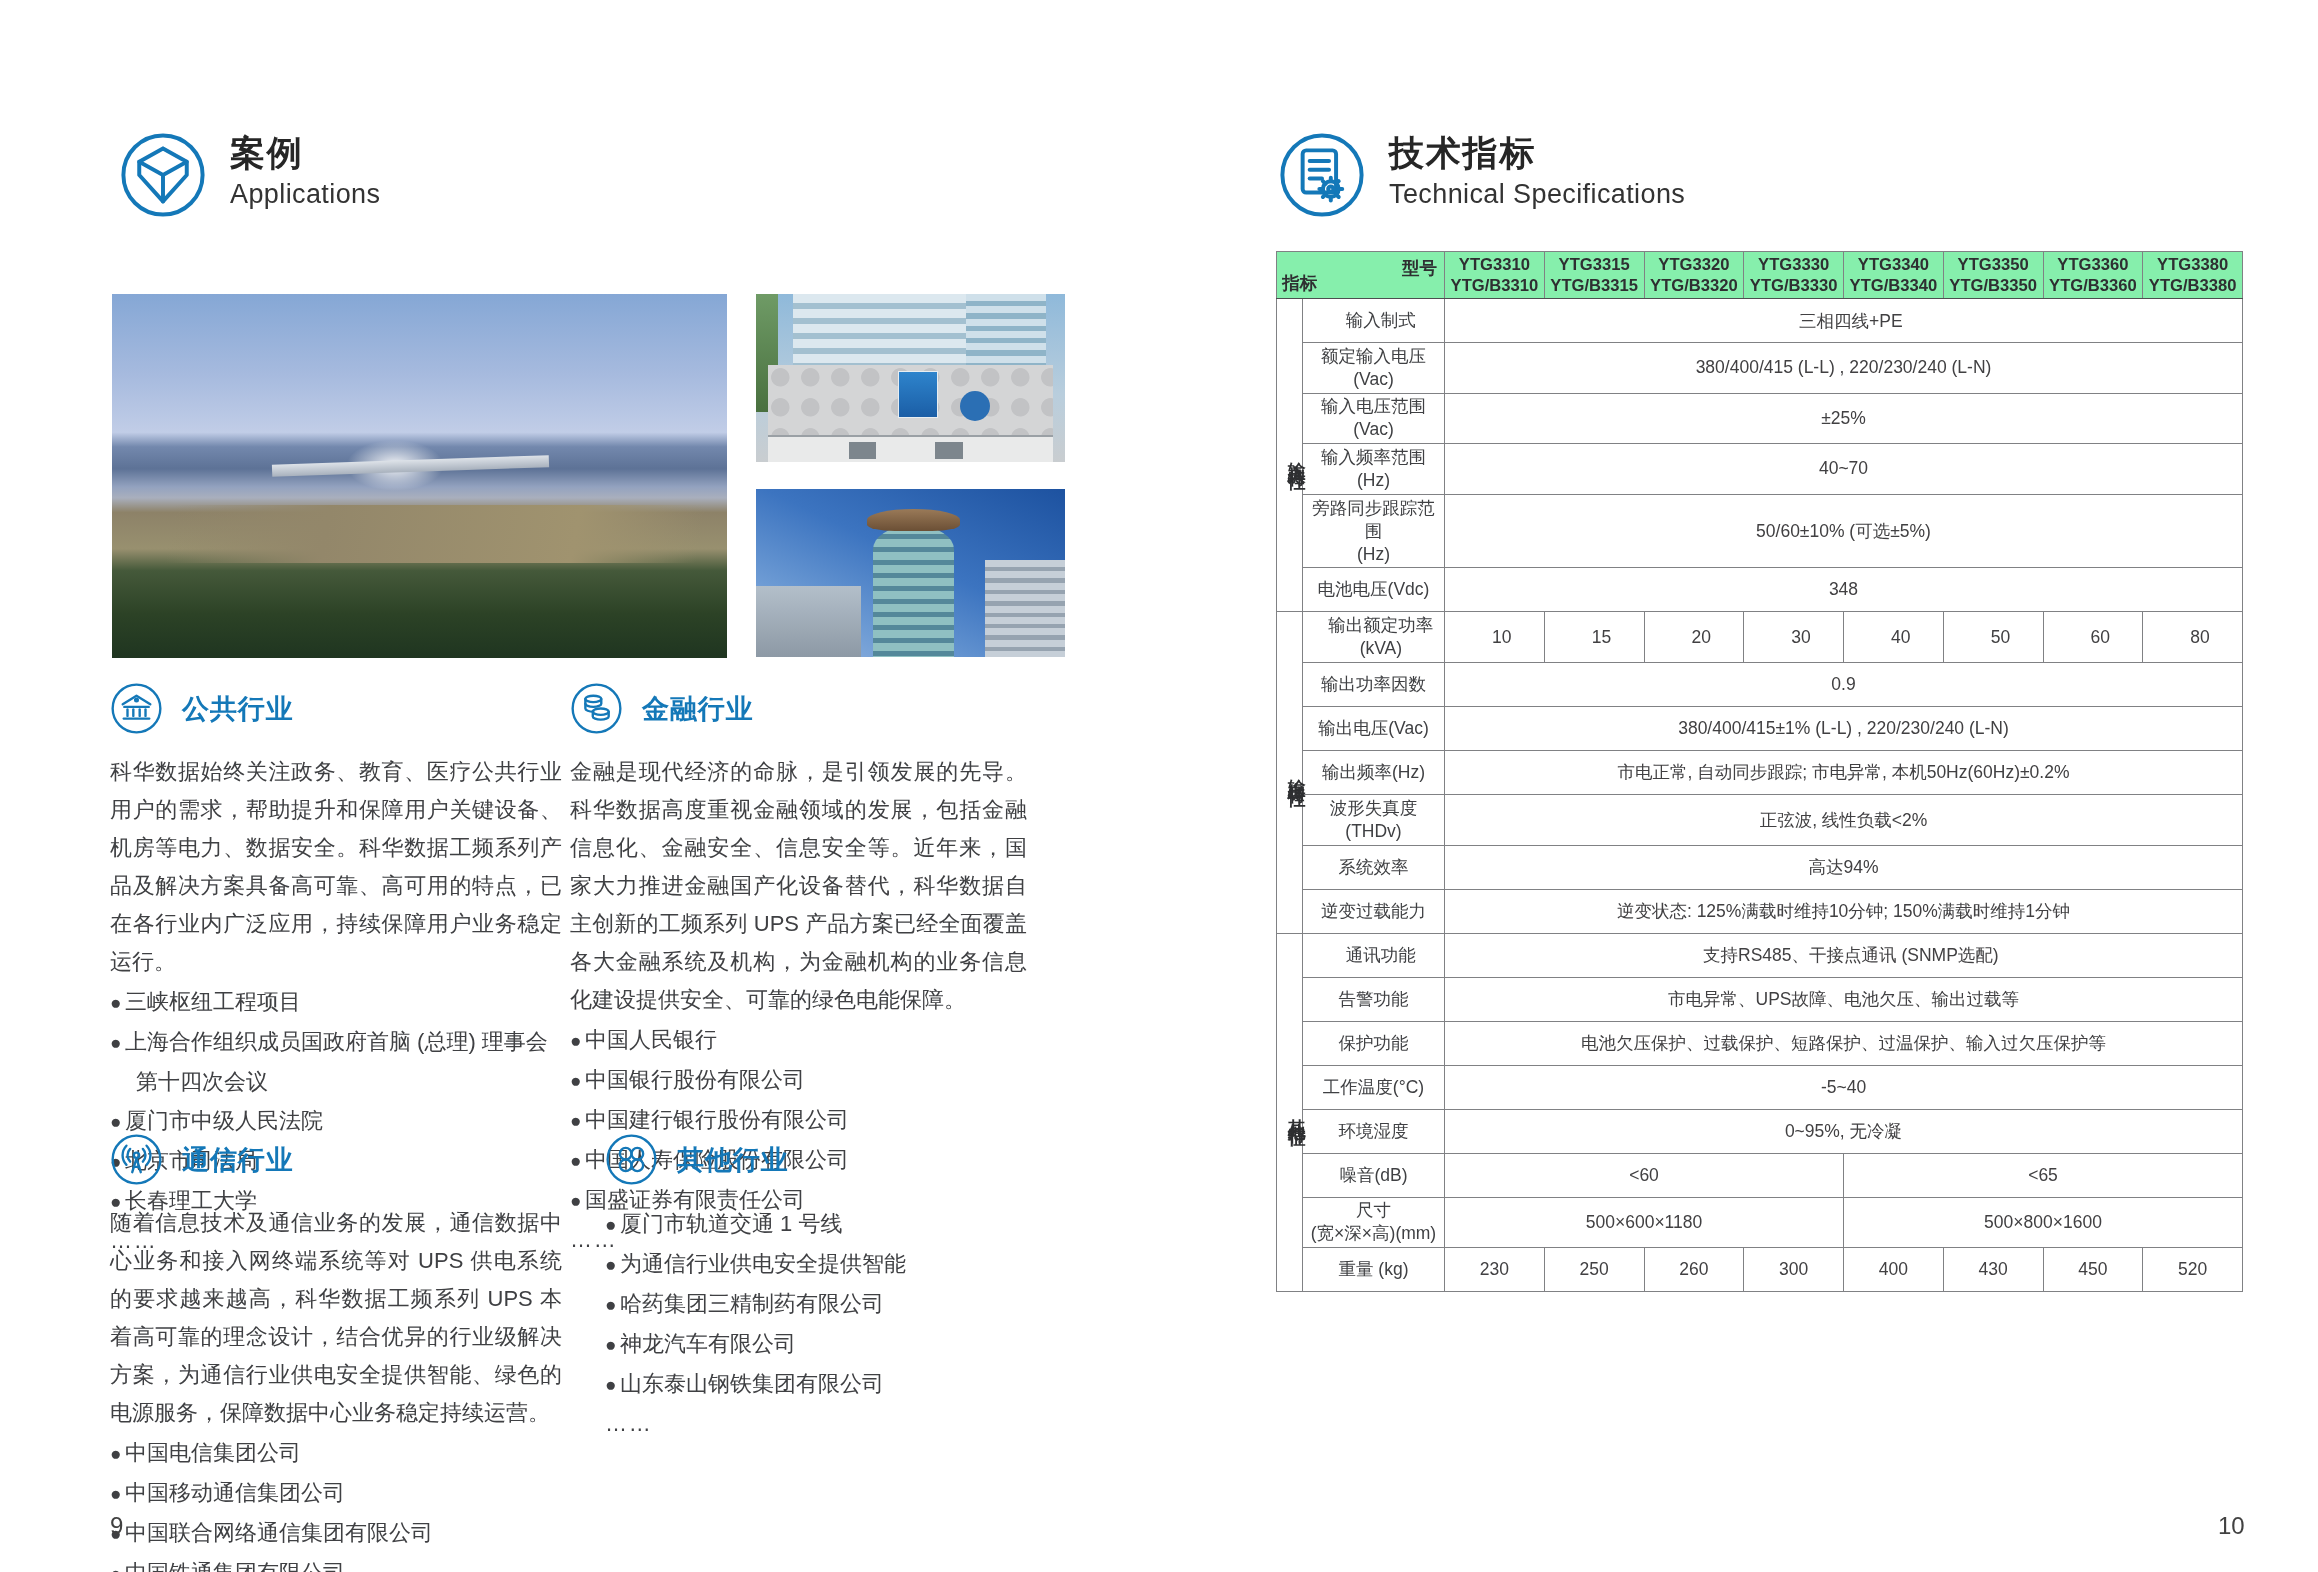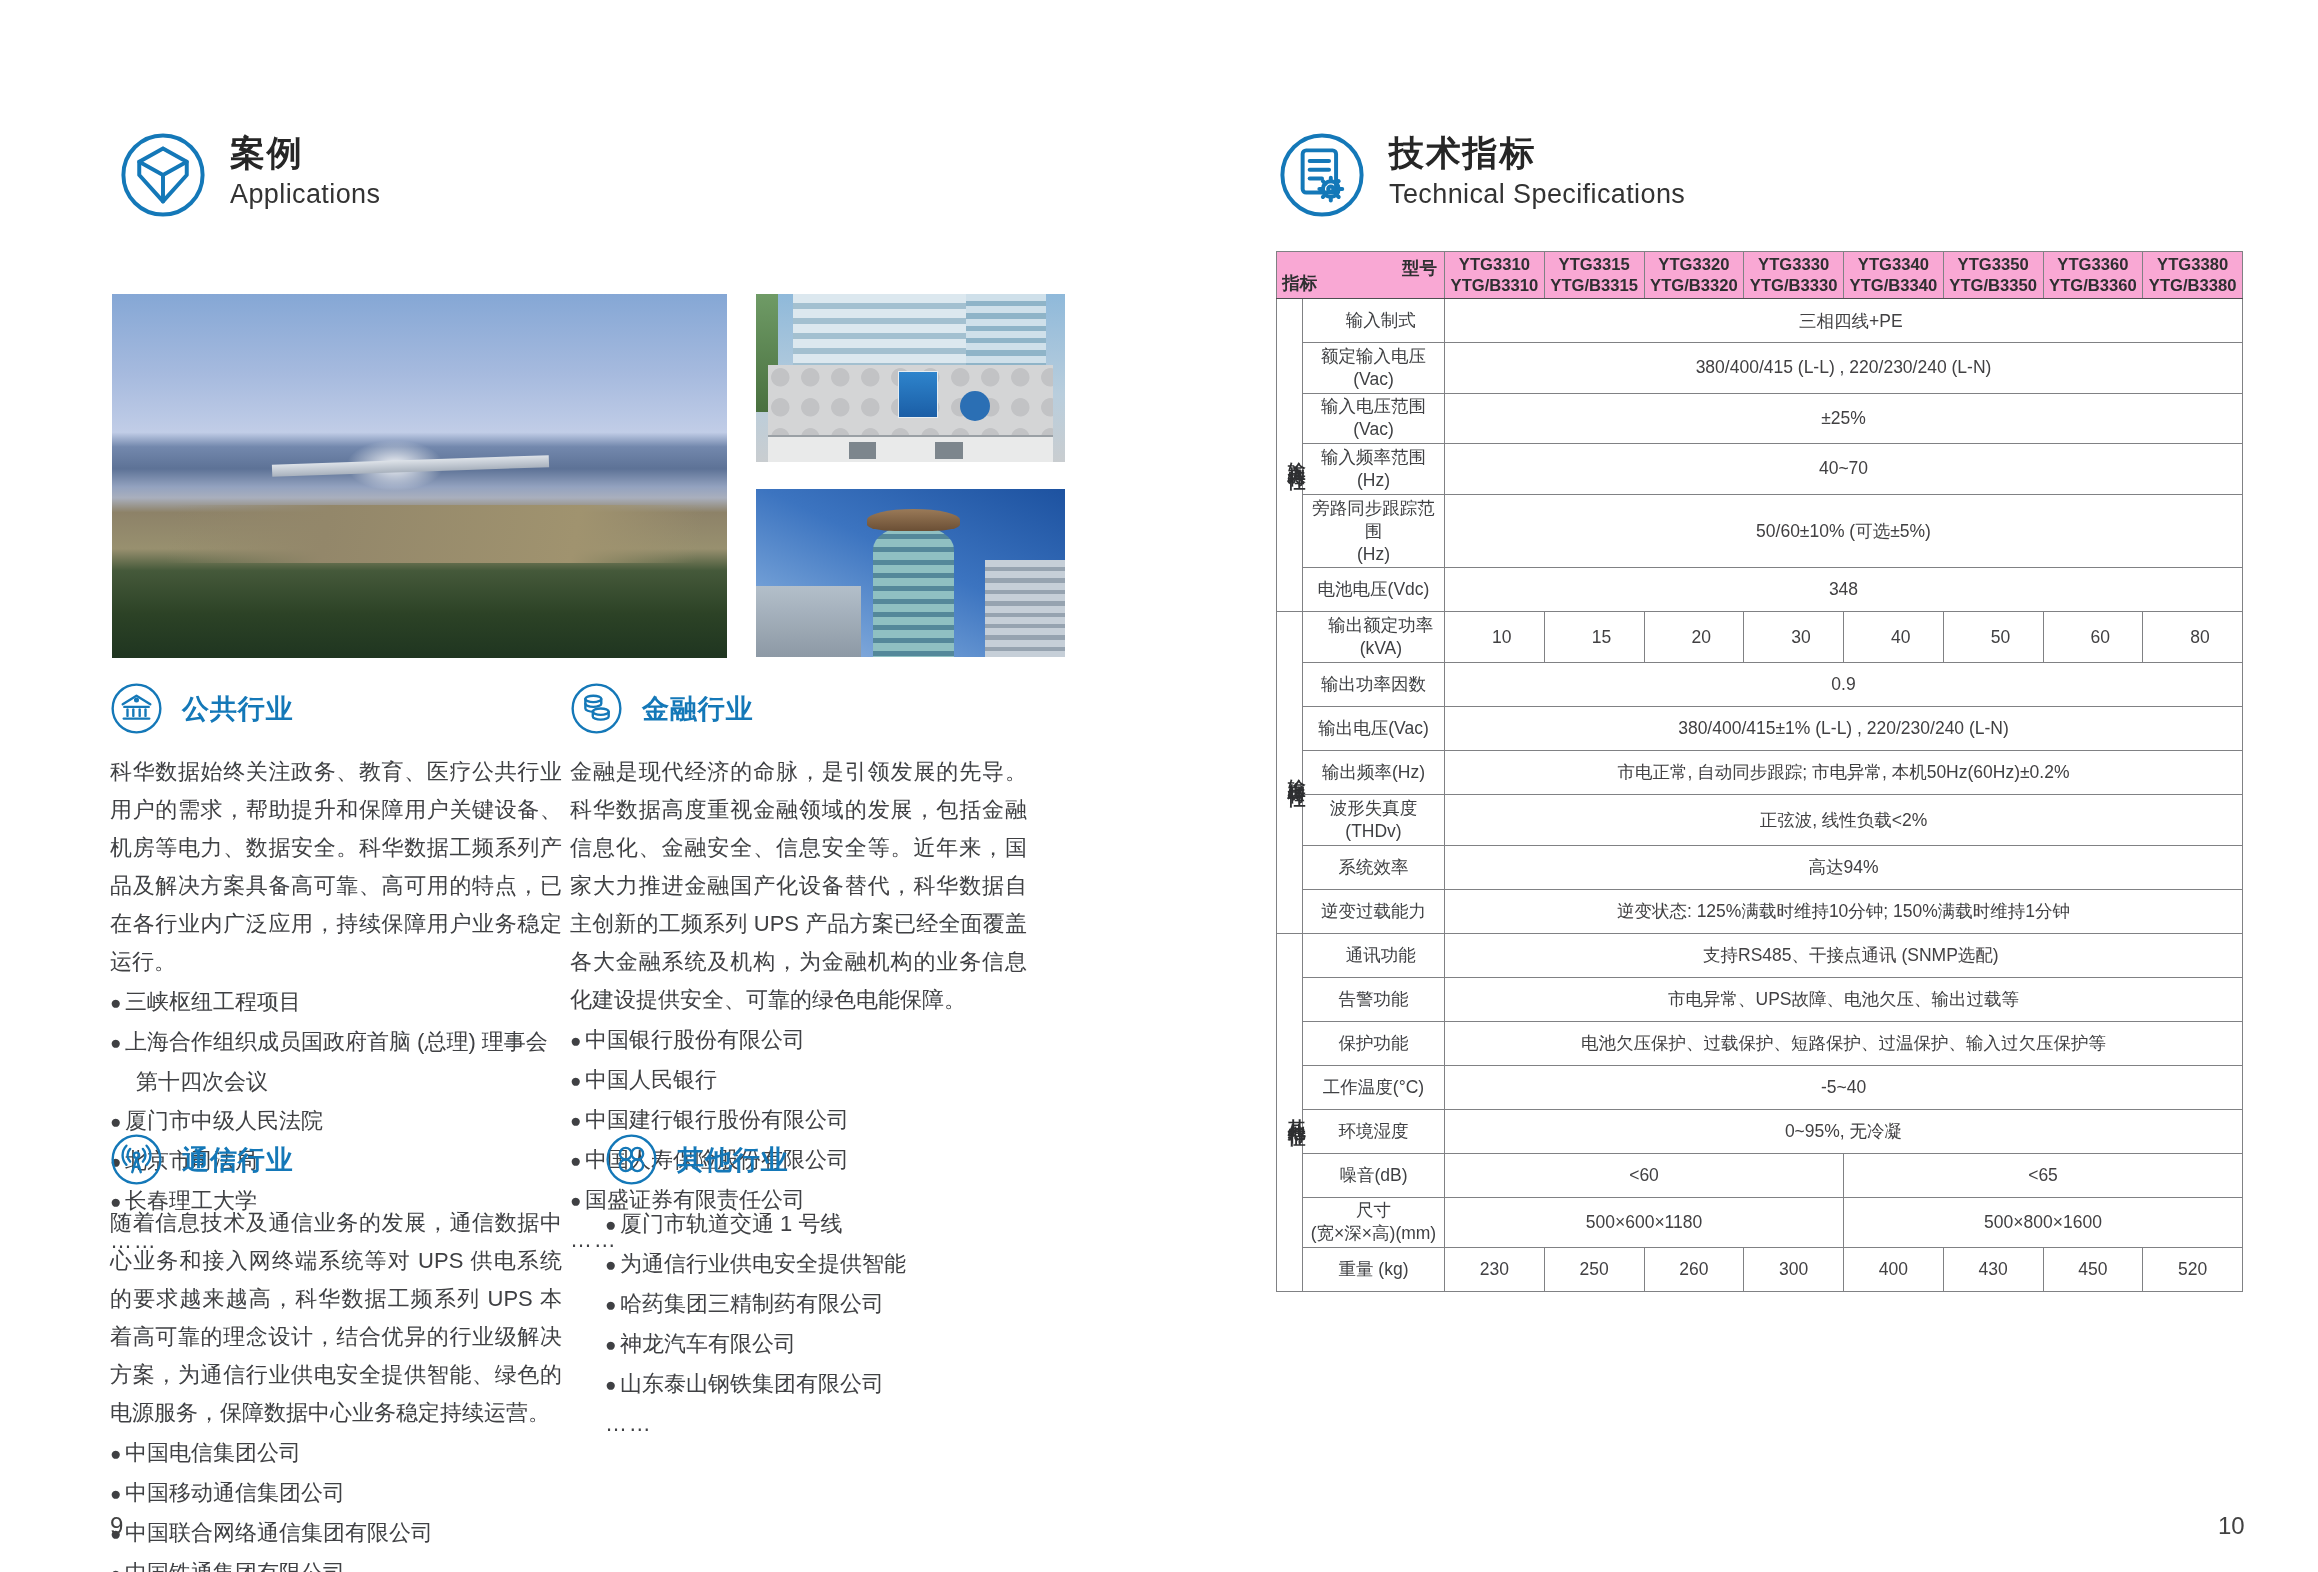--- a/index.html
+++ b/index.html
@@ -75,21 +75,21 @@
   #page-num-left { left:110px; }
   #page-num-right { left:1059px; }
 
   
   #spec-table-wrap { position:absolute; left:117px; top:251px; }
   table.spec { border-collapse:collapse; table-layout:fixed; width:967px; border:1.8px solid #4d4e50; background:#fff; }
   table.spec col.c-group { width:26px; }
   table.spec col.c-label { width:142px; }
   table.spec th, table.spec td { border:0.9px solid #808184; padding:1.8px 5.3px; text-align:center; vertical-align:middle; }
   table.spec thead tr { height:47px; }
-  table.spec thead th { background:#f9a8d4; border-bottom:1.8px solid #4d4e50; font-weight:600; color:#2e2f31; }
+  table.spec thead th { background:#86efac; border-bottom:1.8px solid #4d4e50; font-weight:600; color:#2e2f31; }
   table.spec tbody tr { height:44px; }
   .model-line { font-size:16.6px; line-height:21px; font-weight:600; color:#2e2f31; }
   th.corner { position:relative; padding:0;
     background-image:linear-gradient(to bottom right, rgba(0,0,0,0) 49.6%, #808184 49.6%, #808184 50.4%, rgba(0,0,0,0) 50.4%);
   }
   .corner-top { position:absolute; top:3.5px; right:7px; font-size:17.5px; font-weight:600; color:#2e2f31; }
   .corner-bottom { position:absolute; bottom:3.5px; left:5.3px; font-size:17.5px; font-weight:600; color:#2e2f31; }
   td.group-cell { writing-mode:vertical-rl; text-orientation:upright; letter-spacing:3.5px;
     font-size:17.5px; color:#2e2f31; font-weight:600; padding:0; background:#fff; }
   td.label-cell { font-size:17.5px; color:#3f4043; white-space:pre-line; line-height:23px; }
@@ -180,22 +180,22 @@
         <ellipse cx="44" cy="32" rx="15" ry="6"></ellipse>
         <path d="M29,32 v9 c0,3.3 6.7,6 15,6 s15,-2.7 15,-6 v-9"></path>
         <path d="M29,41 v9 c0,3.3 6.7,6 15,6"></path>
         <ellipse cx="58" cy="56" rx="15" ry="6"></ellipse>
         <path d="M43,56 v9 c0,3.3 6.7,6 15,6 s15,-2.7 15,-6 v-9"></path>
       </svg>
       <span class="sec-title">金融行业</span>
     </div>
     <p class="sec-para">金融是现代经济的命脉，是引领发展的先导。科华数据高度重视金融领域的发展，包括金融信息化、金融安全、信息安全等。近年来，国家大力推进金融国产化设备替代，科华数据自主创新的工频系列 UPS 产品方案已经全面覆盖各大金融系统及机构，为金融机构的业务信息化建设提供安全、可靠的绿色电能保障。</p>
     <ul class="bullets">
+        <li>中国人民银行</li>
         <li>中国银行股份有限公司</li>
-        <li>中国人民银行</li>
         <li>中国建行银行股份有限公司</li>
         <li>中国人寿保险股份有限公司</li>
         <li>国盛证券有限责任公司</li>
       </ul>
     <div class="ellipsis">……</div>
   </div>
 
   <div class="section" id="sec-telecom">
     <div class="sec-head">
       <svg class="sec-icon icon" viewBox="0 0 100 100">

